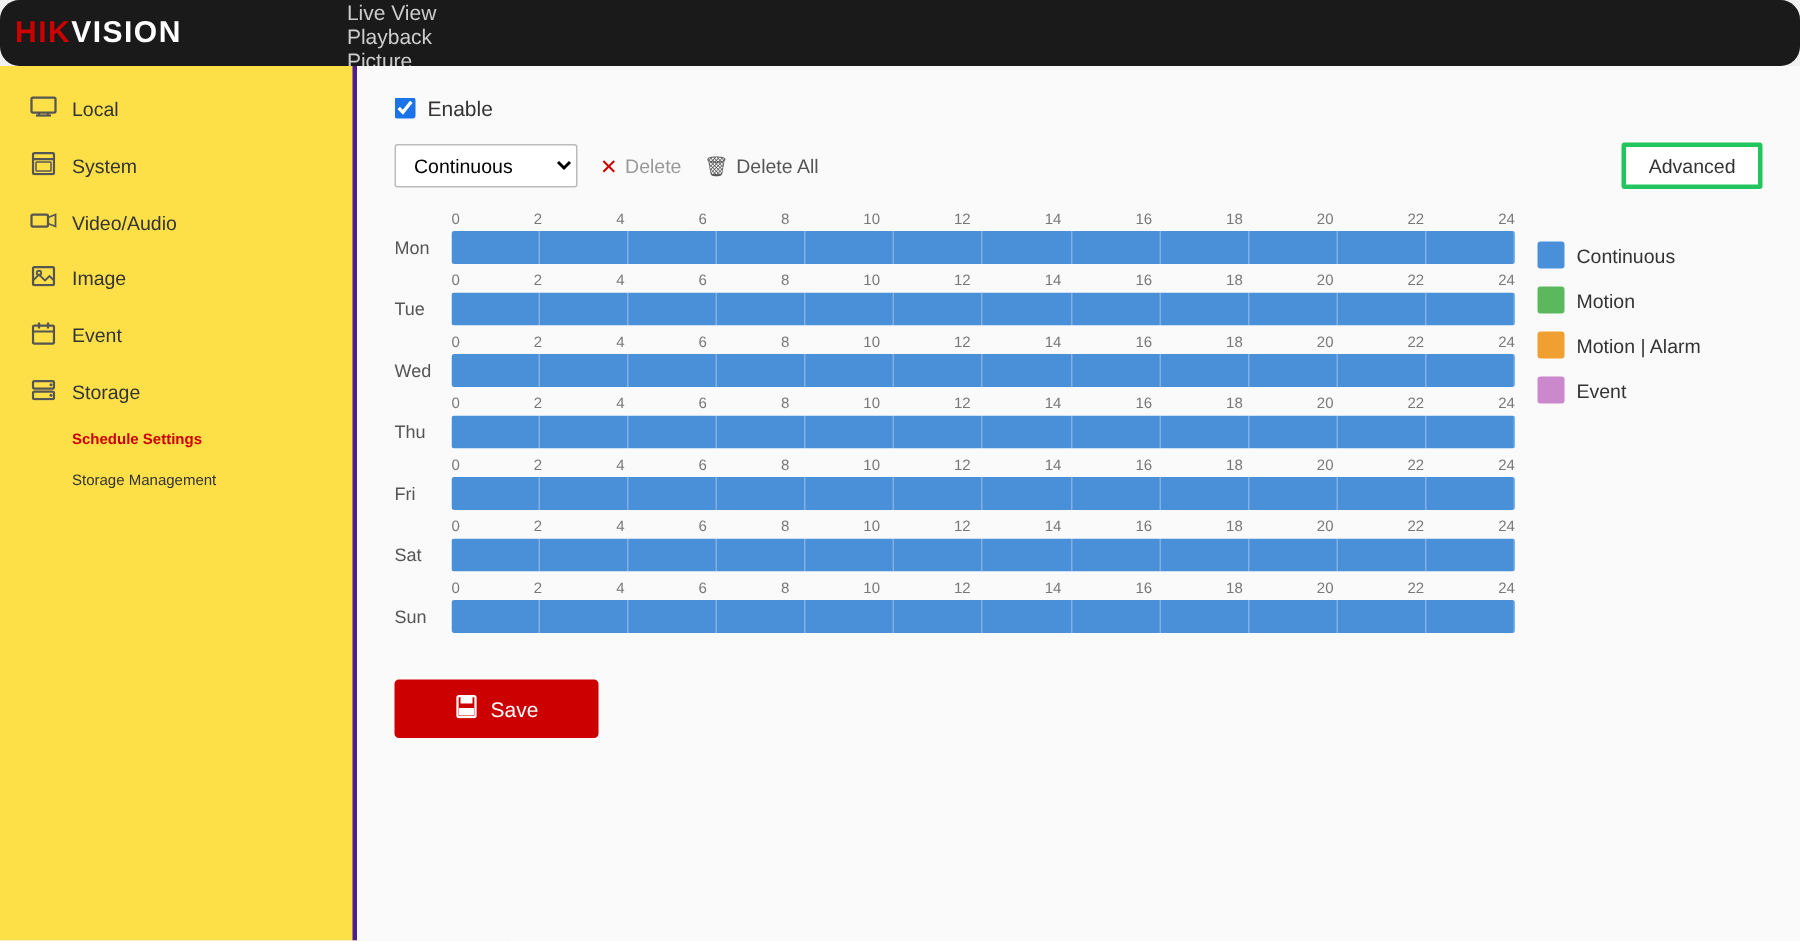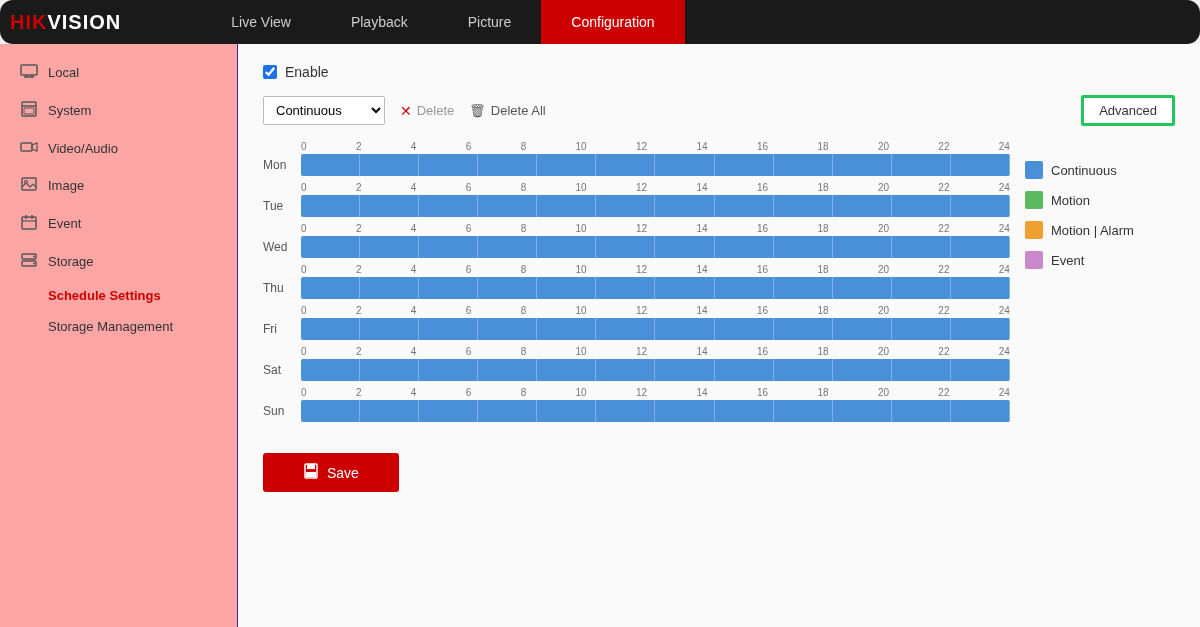--- a/index.html
+++ b/index.html
@@ -18,20 +18,21 @@
       color: white;
       font-size: 20px;
       font-weight: bold;
       letter-spacing: 1px;
       margin-right: 80px;
     }
     .logo span { color: #cc0000; }
     .nav-items {
       display: flex;
       height: 100%;
+      flex-direction: column;
     }
     .nav-item {
       color: #ccc;
       padding: 0 30px;
       display: flex;
       align-items: center;
       cursor: pointer;
       font-size: 14px;
     }
     .nav-item.active {
@@ -41,22 +42,22 @@
 
     
     .main-layout {
       display: flex;
       height: calc(627px - 44px);
     }
 
     
     .sidebar {
       width: 238px;
-      background: #fca5a5;
-      border-right: 1px solid #4c1d95;
+      background: #fde047;
+      border-right: 3px solid #4c1d95;
       padding-top: 10px;
       flex-shrink: 0;
     }
     .sidebar-item {
       display: flex;
       align-items: center;
       padding: 10px 20px;
       cursor: pointer;
       color: #333;
       font-size: 13px;
@@ -64,21 +65,21 @@
     .sidebar-item .icon {
       margin-right: 10px;
       width: 18px;
       text-align: center;
       color: #555;
     }
     .sidebar-sub {
       padding: 8px 20px 8px 48px;
       cursor: pointer;
       color: #333;
-      font-size: 13px;
+      font-size: 10px;
     }
     .sidebar-sub.active {
       color: #cc0000;
       font-weight: bold;
     }
 
     
     .content {
       flex: 1;
       background: #fafafa;

